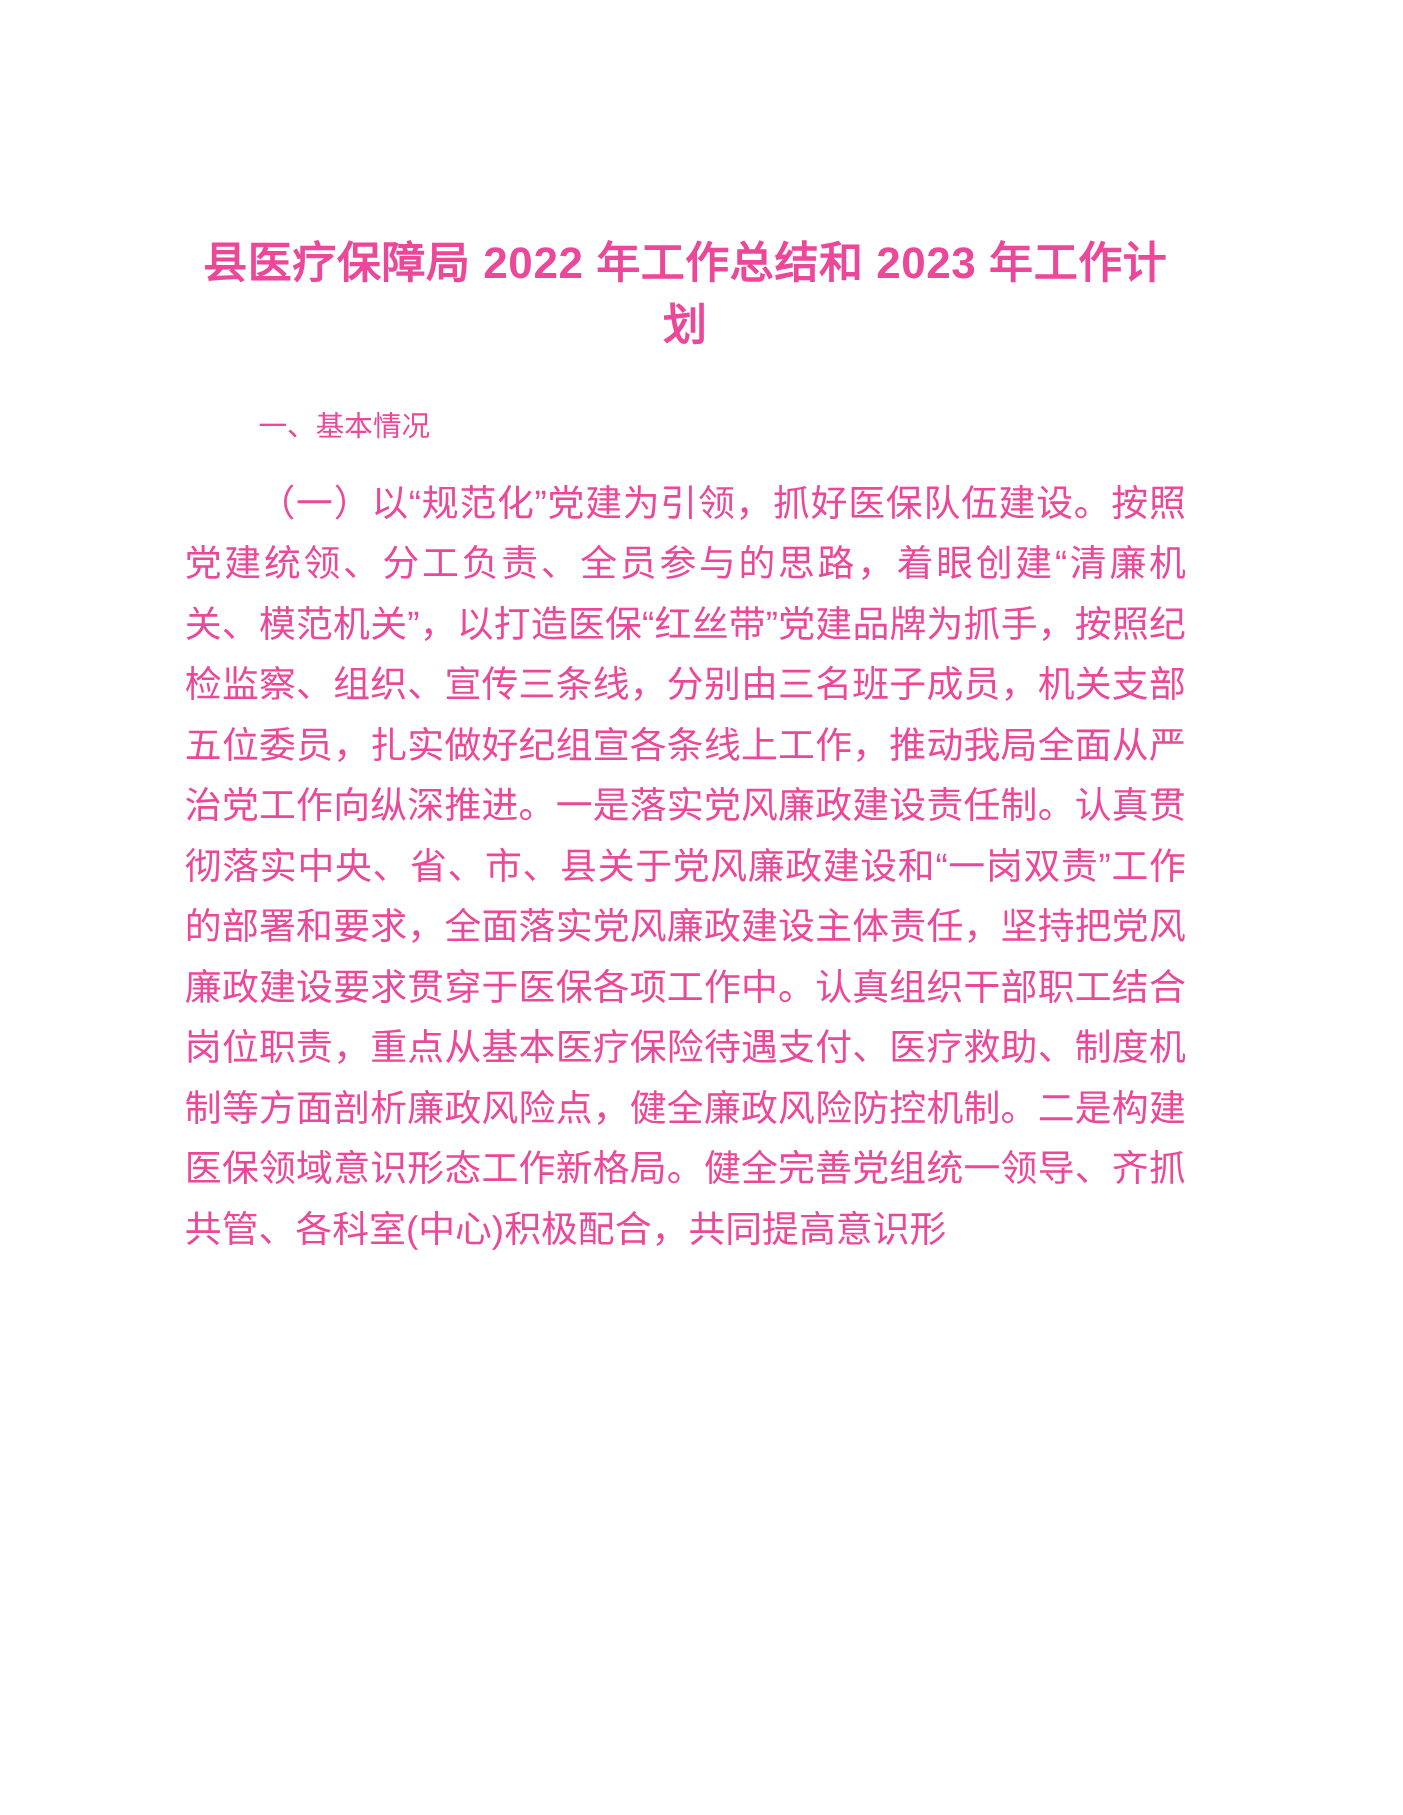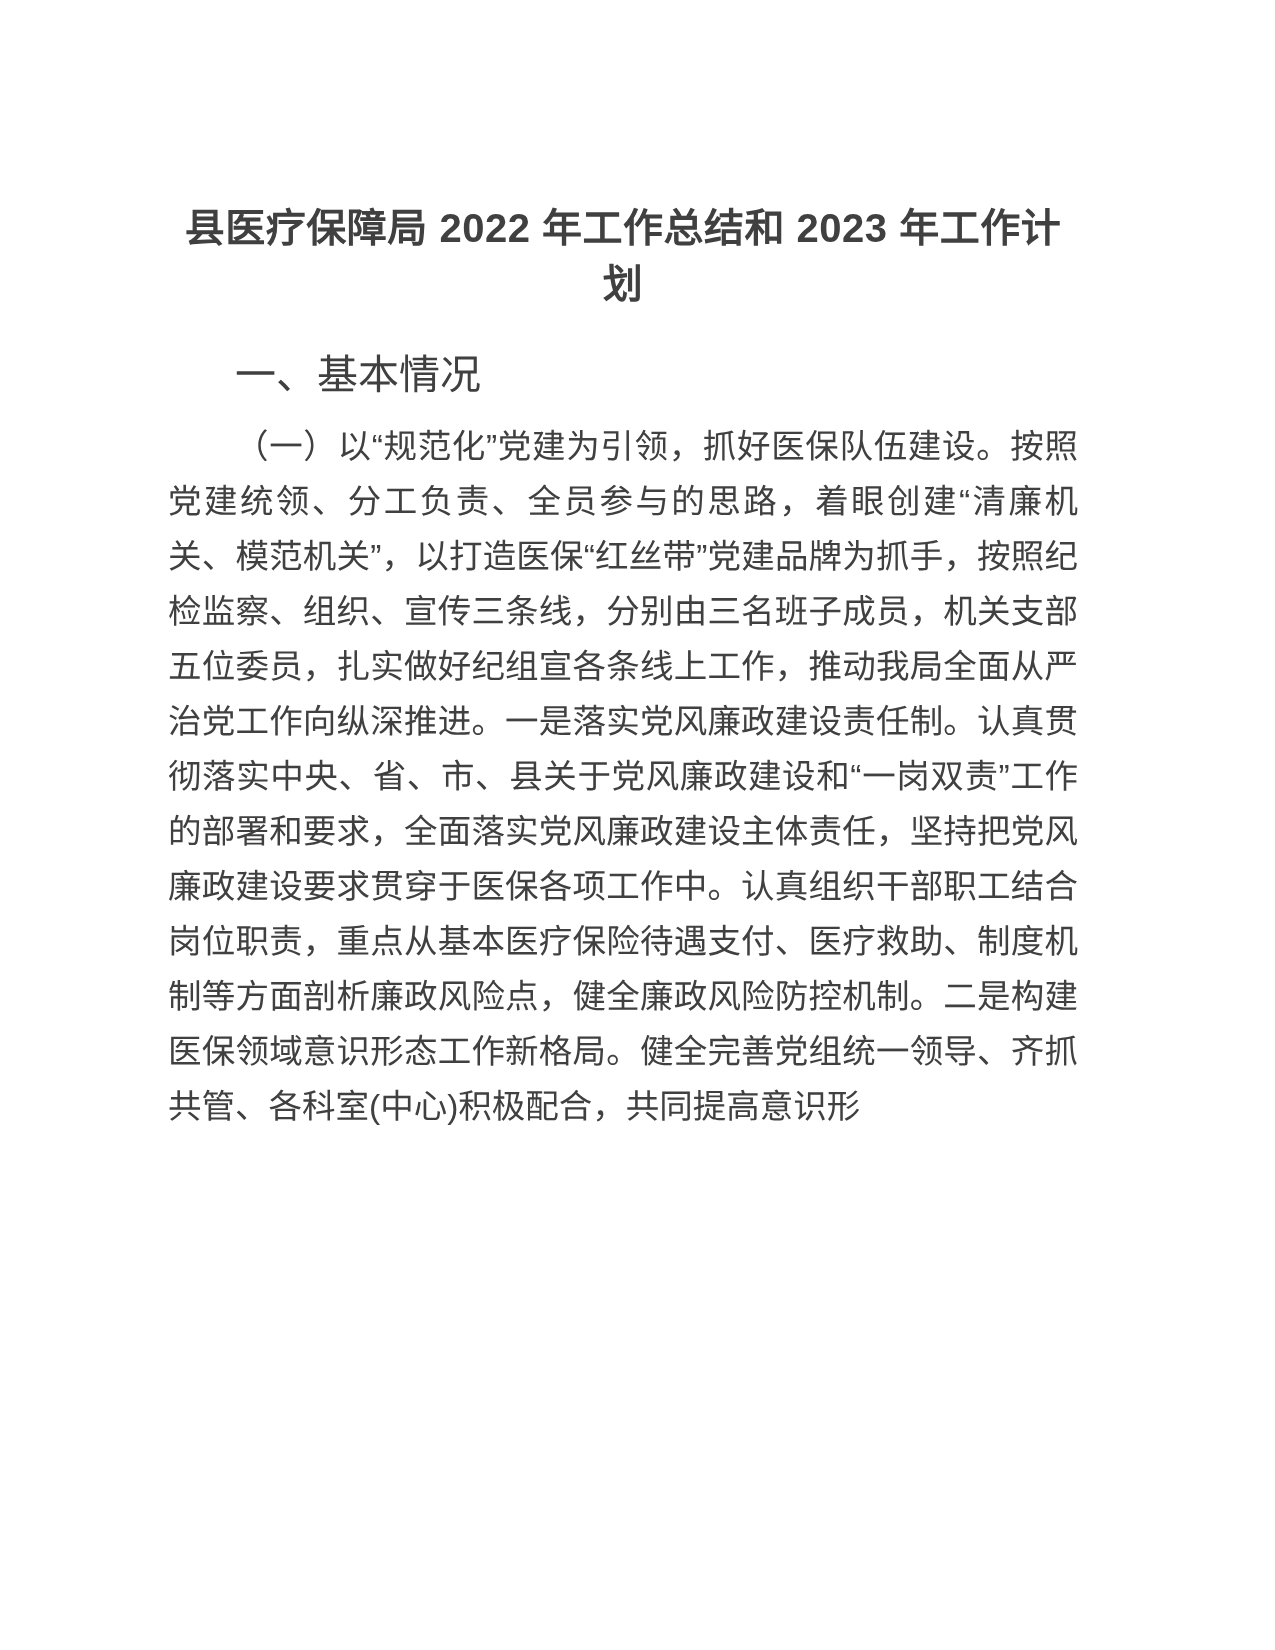--- a/index.html
+++ b/index.html
@@ -6,26 +6,26 @@
   html, body {
     margin: 0;
     padding: 0;
     background: #ffffff;
   }
 
   .page {
     position: relative;
     width: 1275px;
     height: 1614px;
-    margin: 4px auto;
+    margin: 16px auto;
     background: #ffffff;
     overflow: hidden;
     box-sizing: border-box;
     font-family: "Liberation Sans", "DejaVu Sans", sans-serif;
-    color: #404040;
+    color: #ec4899;
   }
 
   .content {
     position: absolute;
     left: 168px;
     top: 196px;
     width: 910px;
   }
 
   .doc-title {
@@ -51,21 +51,21 @@
 
   .para.indent {
     text-indent: 67px;
   }
 
   .gap-sm { height: 14px; }
   .gap-md { height: 16px; }
 
   
   .section-heading {
-    font-size: 41px;
+    font-size: 26px;
     line-height: 55px;
     margin: 0;
     text-indent: 67px;
   }
 </style>
 </head>
 <body>
 
 <div class="page">
   <div class="content">

